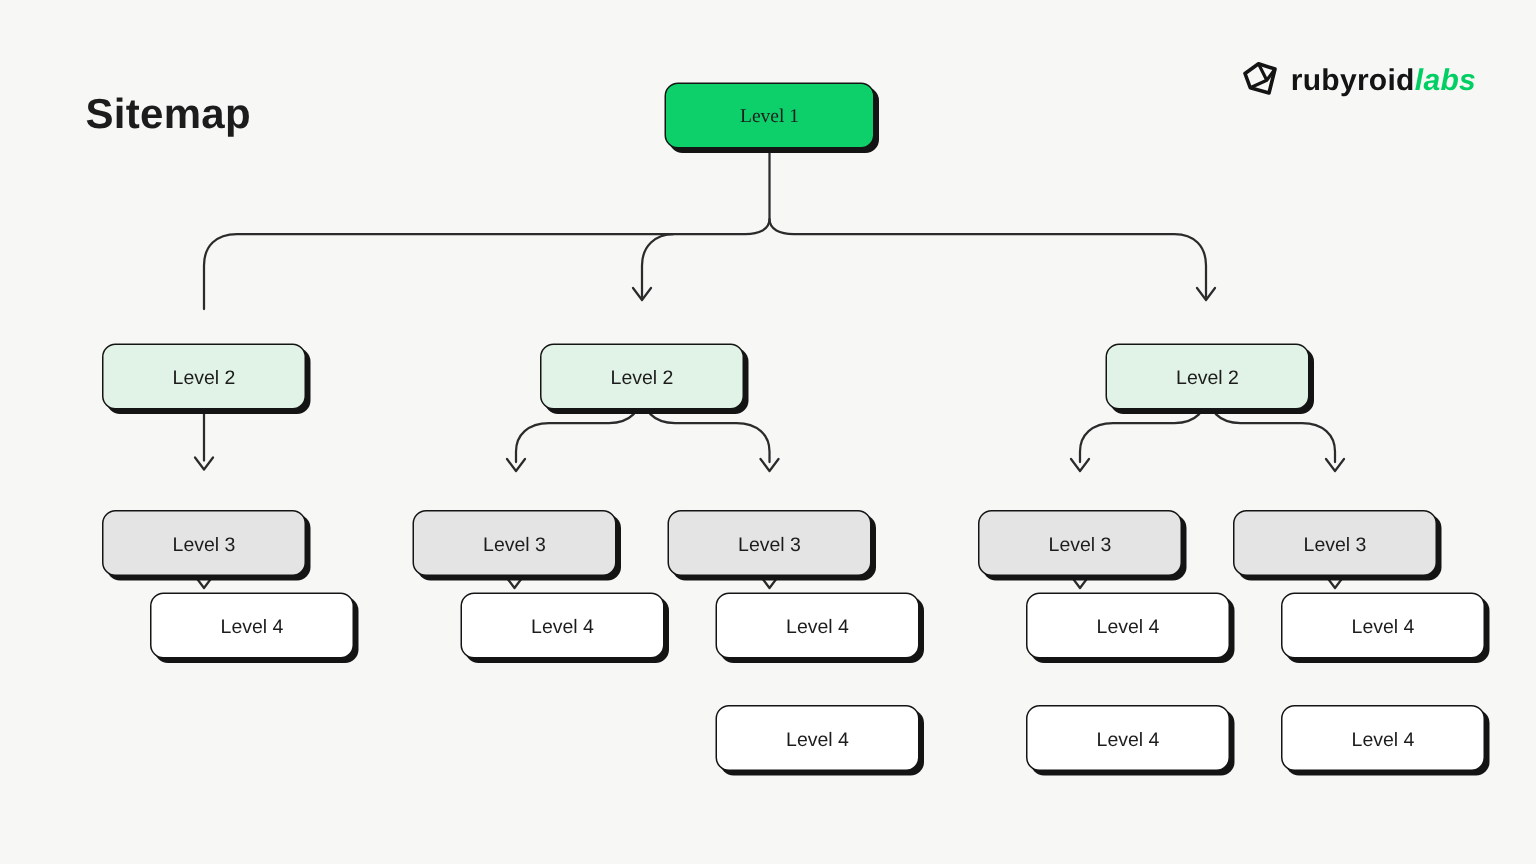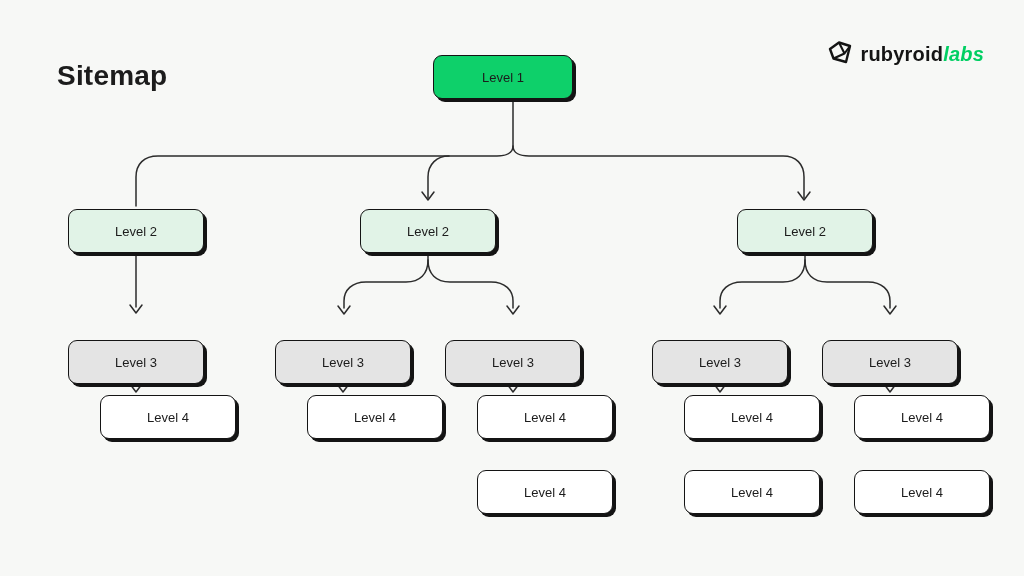--- a/index.html
+++ b/index.html
@@ -35,21 +35,21 @@
     width: 136px; height: 44px;
     border: 1.6px solid var(--border, #141414);
     border-radius: 9px;
     box-shadow: 3px 3px 0 var(--border, #141414);
     display: flex; align-items: center; justify-content: center;
     font-size: 13px; color: var(--text, #1c1c1c);
     background: #fff;
     box-sizing: border-box;
   }
   .lvl1 { width: 140px; background: var(--level1-fill, #0ed06a); font-weight: 500; }
-  .lvl2 { background: var(--level2-fill, #e1f3e7); }
+  .lvl2 { background: var(--level2-fill, #e1f3e7); margin-top: 20px; }
   .lvl3 { background: var(--level3-fill, #e4e4e4); margin-top: 20px; }
   .lvl4 { background: var(--level4-fill, #ffffff); margin-left: 32px; }
 </style>
 </head>
 <body>
 
 <div id="stage">
 
   <div class="page-title">Sitemap</div>
 
@@ -89,21 +89,21 @@
     <path d="M343,366 L343,386"></path>
       <path d="M337,384 L343,392 L349,384"></path>
     <path d="M513,366 L513,386"></path>
       <path d="M507,384 L513,392 L519,384"></path>
     <path d="M720,366 L720,386"></path>
       <path d="M714,384 L720,392 L726,384"></path>
     <path d="M890,366 L890,386"></path>
       <path d="M884,384 L890,392 L896,384"></path>
   </svg>
 
-  <div class="node lvl1" style="left:433px; top:55px;">Level 1</div>
+  <div class="node lvl1" style="left:443px; top:55px;font-family:Liberation Serif, serif;">Level 1</div>
 
   <div class="node lvl2" style="left:68px;  top:209px;">Level 2</div>
   <div class="node lvl2" style="left:360px; top:209px;">Level 2</div>
   <div class="node lvl2" style="left:737px; top:209px;">Level 2</div>
 
   <div class="node lvl3" style="left:68px;  top:320px;">Level 3</div>
   <div class="node lvl3" style="left:275px; top:320px;">Level 3</div>
   <div class="node lvl3" style="left:445px; top:320px;">Level 3</div>
   <div class="node lvl3" style="left:652px; top:320px;">Level 3</div>
   <div class="node lvl3" style="left:822px; top:320px;">Level 3</div>

